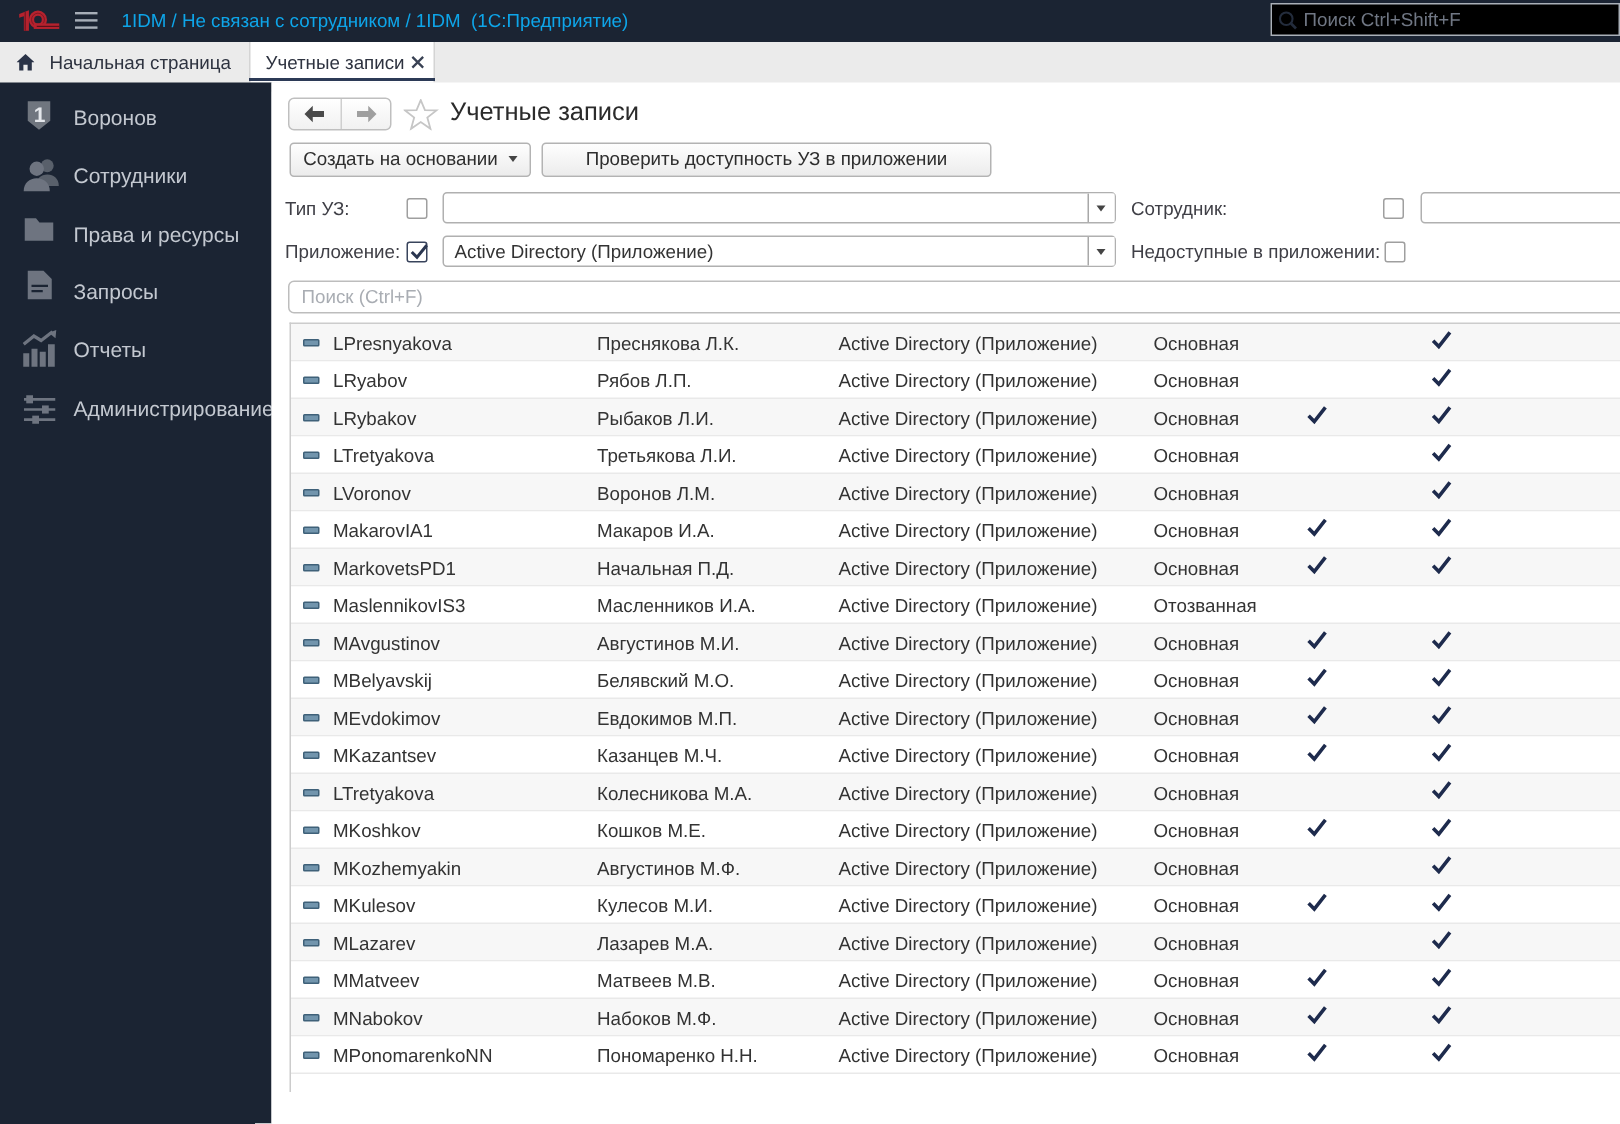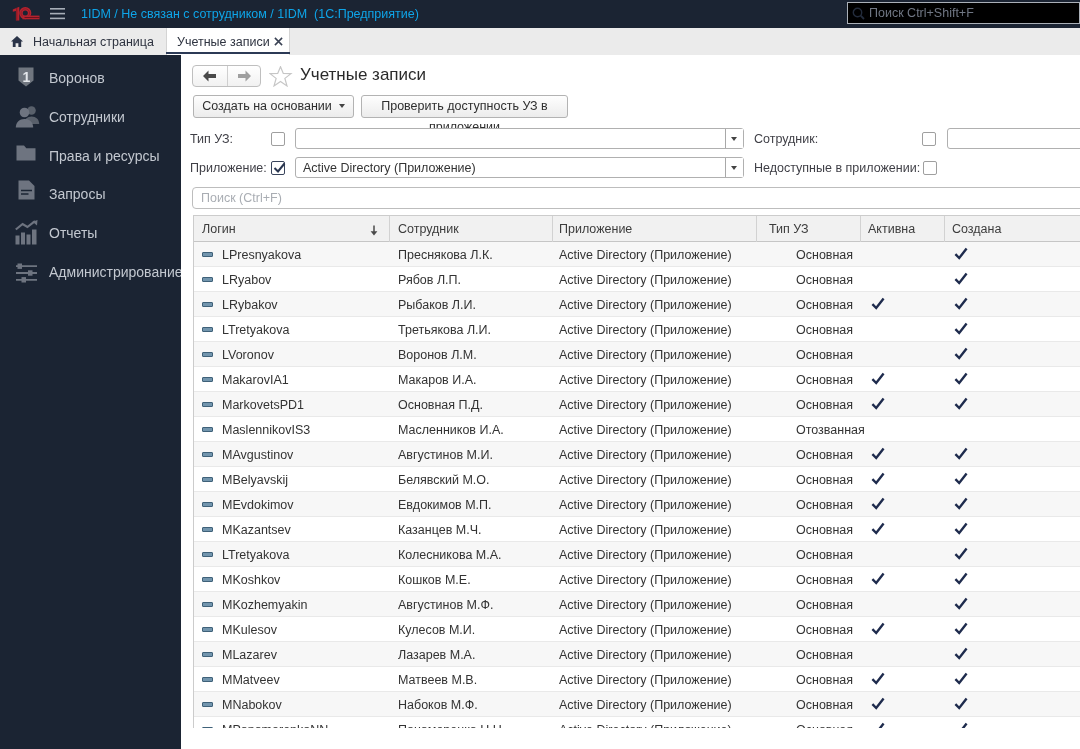--- a/index.html
+++ b/index.html
@@ -24,21 +24,21 @@
 
 #content{position:absolute;left:181px;top:55px;width:899px;height:694px;background:#fff}
 
 #navgrp{position:absolute;left:11px;top:10px;width:69px;height:22px;border:1px solid #bfbfbf;border-radius:4px;background:linear-gradient(#fff,#f1f1f1)}
 #navgrp .div{position:absolute;left:34px;top:0;width:1px;height:20px;background:#cfcfcf}
 #star{position:absolute;left:88px;top:11px}
 #ftitle{position:absolute;left:119px;top:10px;font-size:17px;color:#2b2b2b}
 
 .btn{position:absolute;top:40px;height:23px;border:1px solid #b3b3b3;border-radius:3px;background:linear-gradient(#fefefe,#ececec);font-size:12.5px;color:#2e2e2e;text-align:center;line-height:21px}
 #btn1{left:12px;width:161px}
-#btn2{left:180px;width:207px}
+#btn2{left:180px;width:300px}
 #btn1 .arr{display:inline-block;width:0;height:0;border-left:3.5px solid transparent;border-right:3.5px solid transparent;border-top:4px solid #444;vertical-align:2px;margin-left:7px}
 
 .flabel{position:absolute;font-size:12.5px;color:#3f3f46;white-space:nowrap}
 .cb{position:absolute;width:14px;height:14px;background:#fff;border:1px solid #9f9f9f;border-radius:2px}
 .cb.on{border:1px solid #39445c}
 .combo{position:absolute;height:21px;border:1px solid #b0b0b0;border-radius:3px;background:#fff}
 .combo .dbtn{position:absolute;right:0;top:0;width:18px;height:19px;border-left:1px solid #a8a8a8;background:#fff}
 .combo .dbtn:after{content:"";position:absolute;left:5px;top:7.5px;width:0;height:0;border-left:3.5px solid transparent;border-right:3.5px solid transparent;border-top:4.5px solid #444}
 .combo .val{position:absolute;left:7px;top:3px;font-size:12.5px;color:#333;white-space:nowrap}
 #qsearch{position:absolute;left:11px;top:132px;width:1000px;height:22px;border:1px solid #bdbdbd;border-radius:4px}
@@ -46,21 +46,21 @@
 
 #tbl{position:absolute;left:12px;top:160px;width:887px;height:513px;overflow:hidden;border-left:1px solid #ccc;border-top:1px solid #ccc}
 #thead{position:relative;width:100%;height:26px;background:#f1f1f1;border-bottom:1px solid #c6c6c6}
 #thead span{position:absolute;top:6px;font-size:12.5px;color:#3c3c3c}
 #thead .vs{position:absolute;top:0;width:1px;height:26px;background:#d2d2d2}
 .row{position:relative;width:100%;height:25px;border-bottom:1px solid #e9e9e9;background:#fff}
 .row.odd{background:#f7f7f7}
 .row span{position:absolute;top:6px;font-size:12.5px;color:#333;white-space:nowrap}
 .ric{position:absolute;left:8px;top:10px;width:11px;height:5px;background:#7295ad;border:1px solid #3f6179;border-radius:1px}
 .chk{position:absolute;top:3.5px}
-.c-login{left:28px}.c-emp{left:204px}.c-app{left:365px}.c-typ{left:602px}
+.c-login{left:28px}.c-emp{left:204px}.c-app{left:365px}.c-typ{left:575px}
 </style></head>
 <body>
 
 <div id="topbar">
   <svg class="abs" style="left:12px;top:6px" width="29" height="15" viewBox="0 0 29 15">
     <path d="M0.8 3.4 L7.3 0.8 L7.3 14.5 L3.9 14.5 L3.9 4.9 L0.8 5.8 Z" fill="#b5222e"></path>
     <path d="M4.8 1.8 L4.8 14.5" stroke="#731420" stroke-width="0.8" fill="none"></path>
     <circle cx="13.3" cy="7.1" r="4.3" fill="none" stroke="#b5222e" stroke-width="3.5"></circle>
     <circle cx="13.3" cy="7.1" r="4.3" fill="none" stroke="#731420" stroke-width="0.5"></circle>
     <rect x="10.5" y="9.6" width="17" height="3.7" fill="#b5222e"></rect>
@@ -184,37 +184,20 @@
       <div class="dbtn"></div>
     </div>
   <div class="flabel" style="left:573px;top:106px">Недоступные в приложении:</div>
   <div class="cb" style="left:742px;top:106px"></div>
 
   <div id="qsearch">
       <span>Поиск (Ctrl+F)</span>
     </div>
 
   <div id="tbl">
-    <div id="thead">
-      <span style="left:8px">Логин</span>
-      <svg class="abs" style="left:176px;top:9px" width="8" height="11" viewBox="0 0 8 11">
-        <path d="M4 0.5 V7" fill="none" stroke="#4a4a4a" stroke-width="1.5"></path>
-        <path d="M0.6 6.3 L7.4 6.3 L4 10.6 Z" fill="#4a4a4a"></path>
-      </svg>
-      <span style="left:204px">Сотрудник</span>
-      <span style="left:365px">Приложение</span>
-      <span style="left:575px">Тип УЗ</span>
-      <span style="left:674px">Активна</span>
-      <span style="left:758px">Создана</span>
-      <div class="vs" style="left:195px"></div>
-      <div class="vs" style="left:358px"></div>
-      <div class="vs" style="left:562px"></div>
-      <div class="vs" style="left:666px"></div>
-      <div class="vs" style="left:750px"></div>
-    </div>
     <div id="tbody">
 <div class="row odd">
           <div class="ric"></div>
           <span class="c-login">LPresnyakova</span>
           <span class="c-emp">Преснякова Л.К.</span>
           <span class="c-app">Active Directory (Приложение)</span>
           <span class="c-typ">Основная</span>
           <div class="chk" style="left:760px"><svg width="14" height="13" viewBox="0 0 14 13">
               <path d="M1.4 7.2 L5.2 11 L12.6 1.6" fill="none" stroke="#1e2b4d" stroke-width="2.4"></path>
             </svg></div>
@@ -271,21 +254,21 @@
           <div class="chk" style="left:677px"><svg width="14" height="13" viewBox="0 0 14 13">
               <path d="M1.4 7.2 L5.2 11 L12.6 1.6" fill="none" stroke="#1e2b4d" stroke-width="2.4"></path>
             </svg></div>
           <div class="chk" style="left:760px"><svg width="14" height="13" viewBox="0 0 14 13">
               <path d="M1.4 7.2 L5.2 11 L12.6 1.6" fill="none" stroke="#1e2b4d" stroke-width="2.4"></path>
             </svg></div>
         </div>
 <div class="row odd">
           <div class="ric"></div>
           <span class="c-login">MarkovetsPD1</span>
-          <span class="c-emp">Основная П.Д.</span>
+          <span class="c-emp">Начальная П.Д.</span>
           <span class="c-app">Active Directory (Приложение)</span>
           <span class="c-typ">Основная</span>
           <div class="chk" style="left:677px"><svg width="14" height="13" viewBox="0 0 14 13">
               <path d="M1.4 7.2 L5.2 11 L12.6 1.6" fill="none" stroke="#1e2b4d" stroke-width="2.4"></path>
             </svg></div>
           <div class="chk" style="left:760px"><svg width="14" height="13" viewBox="0 0 14 13">
               <path d="M1.4 7.2 L5.2 11 L12.6 1.6" fill="none" stroke="#1e2b4d" stroke-width="2.4"></path>
             </svg></div>
         </div>
 <div class="row">

